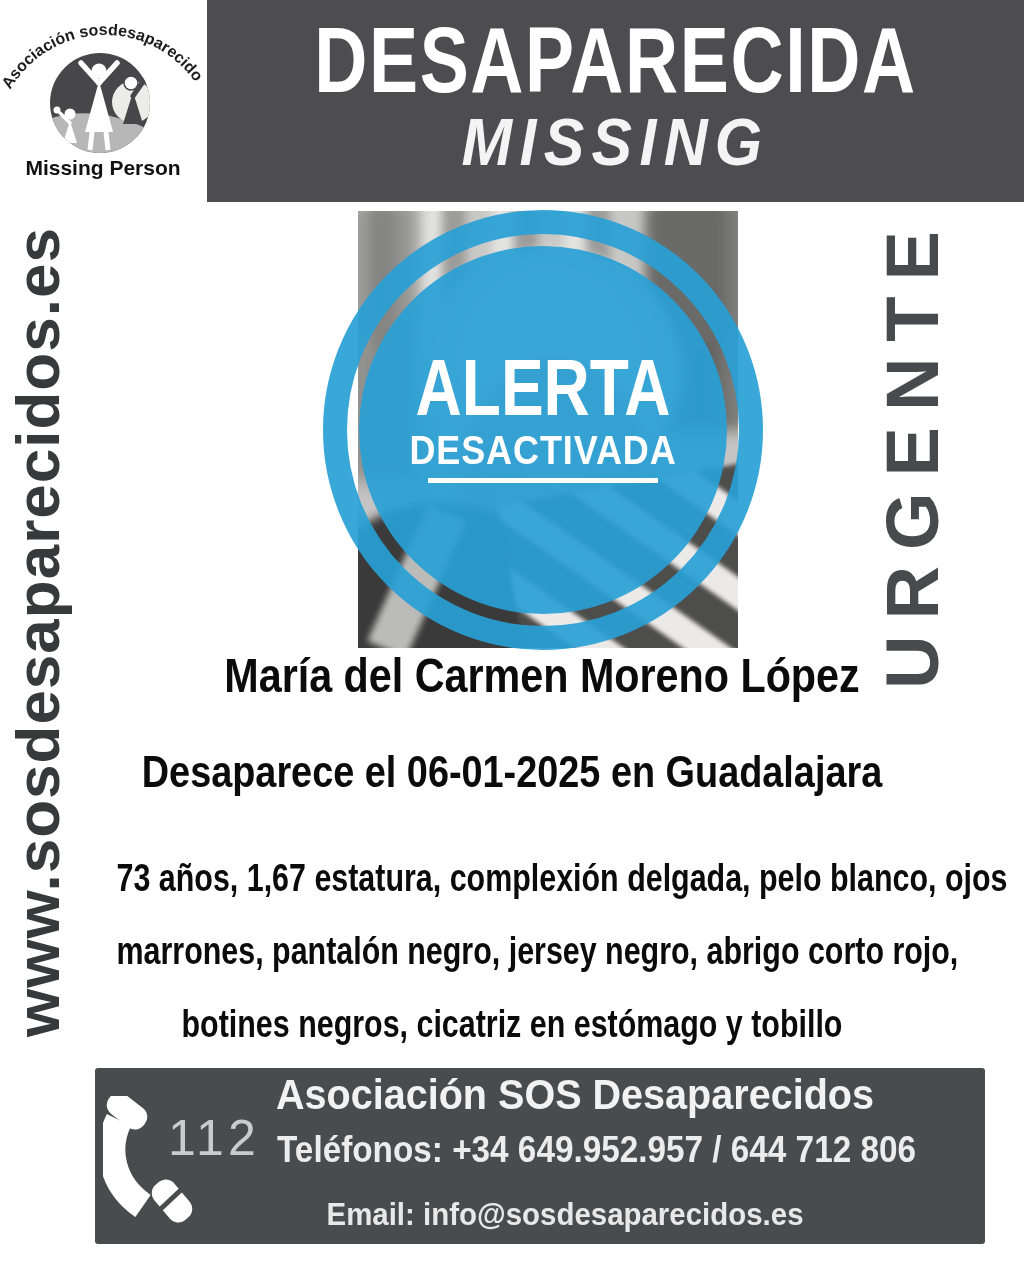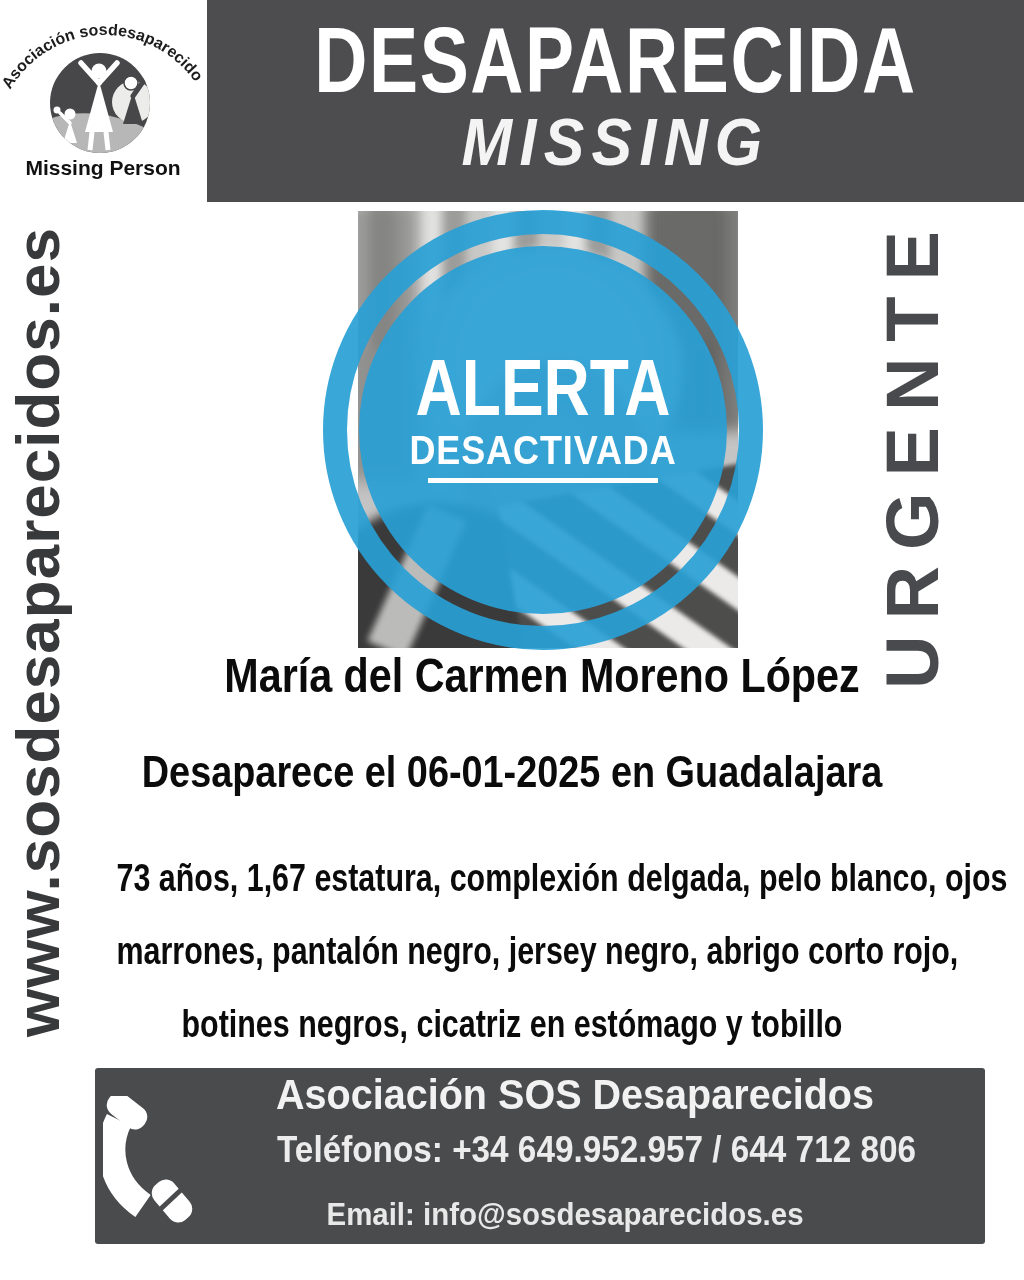--- a/index.html
+++ b/index.html
@@ -142,17 +142,18 @@
   <div class="abs desc d2">marrones, pantalón negro, jersey negro, abrigo corto rojo,</div>
   <div class="abs desc d3">botines negros, cicatriz en estómago y tobillo</div>
 
   <div class="abs footer"></div>
   <svg class="abs phone-svg" width="100" height="128" viewBox="0 0 100 128">
     <path d="M16 24 C 2 52, 8 88, 40 110" stroke="#fff" stroke-width="27" fill="none"></path>
     <rect x="2" y="3" width="44" height="24" rx="11" transform="rotate(38 24 15)" fill="#fff"></rect>
     <rect x="46" y="92" width="46" height="26" rx="11" transform="rotate(50 69 105)" fill="#fff"></rect>
     <line x1="48" y1="122" x2="80" y2="92" stroke="#4A4B4D" stroke-width="5"></line>
   </svg>
+  <div class="abs f-112">112</div>
   <div class="abs f-org">Asociación SOS Desaparecidos</div>
   <div class="abs f-tel">Teléfonos: +34 649.952.957 / 644 712 806</div>
   <div class="abs f-mail">Email: info@sosdesaparecidos.es</div>
 
 </div>
 
 </body></html>

